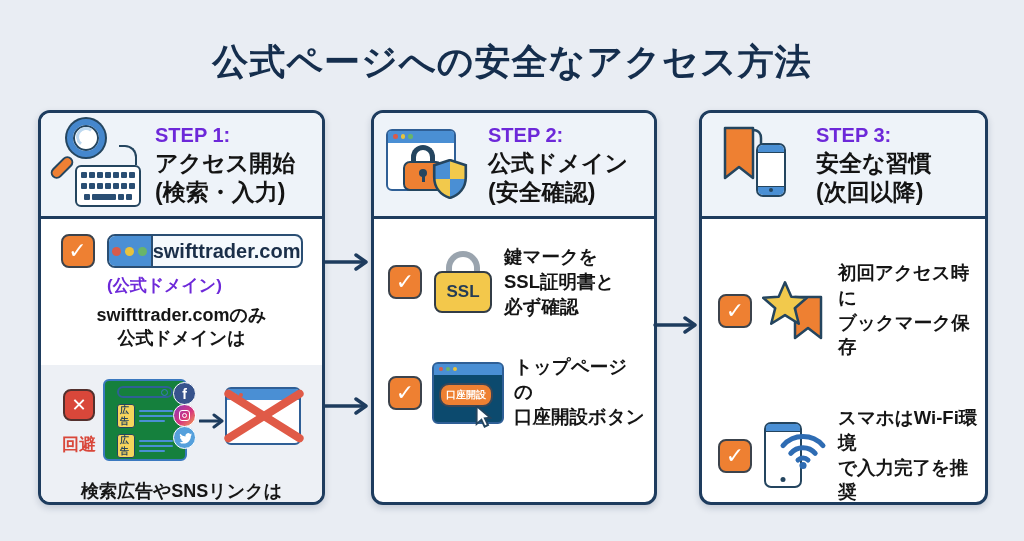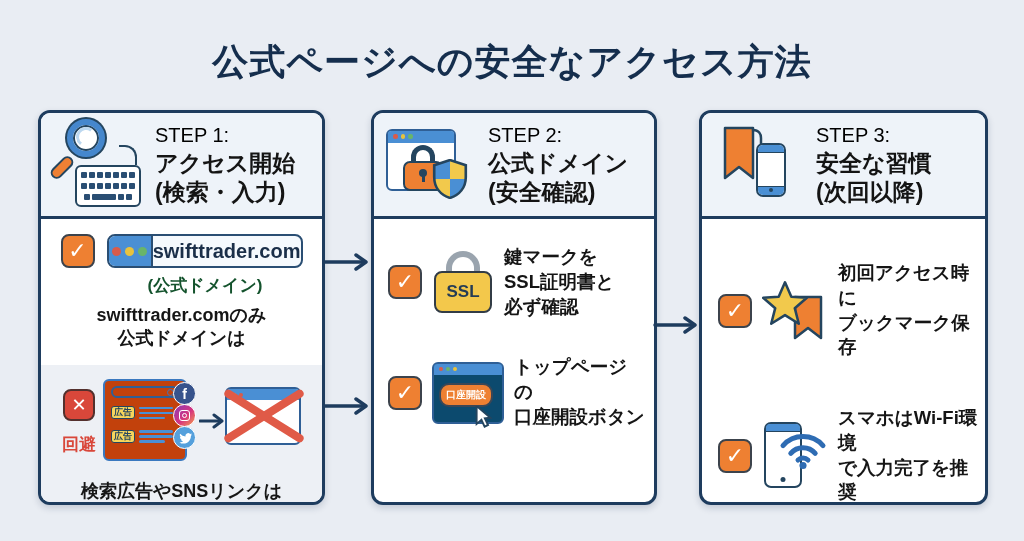--- a/index.html
+++ b/index.html
@@ -12,21 +12,21 @@
   
   .card{position:absolute;top:110px;height:395px;background:#fff;border:3px solid #1e3c5e;
         border-radius:12px;box-shadow:0 3px 7px rgba(20,40,70,.18);display:flex;flex-direction:column;overflow:hidden}
   .card1{left:38px;width:287px}
   .card2{left:371px;width:286px}
   .card3{left:699px;width:289px}
   .card-header{flex:0 0 106px;background:#eef3f9;border-bottom:3px solid #1e3c5e;
                display:flex;align-items:center;gap:8px;padding:0 6px 0 10px}
   .hicon{position:relative;flex:0 0 96px;height:96px}
   .htext{line-height:1.2}
-  .step-label{color:#000000;font-size:20px;font-weight:400;margin-bottom:2px}
+  .step-label{color:#6d28d9;font-size:20px;font-weight:700;margin-bottom:2px}
   .step-heading,.step-subheading{color:#141414;font-size:23px;font-weight:800;line-height:1.22}
   .card-body{flex:1;display:flex;flex-direction:column;position:relative}
 
   
   .checkbox{width:34px;height:34px;background:#ee8032;border:2.5px solid #3c434c;border-radius:8px;
             color:#fff;font-size:22px;font-weight:800;display:flex;align-items:center;justify-content:center;flex:0 0 34px}
   .dot{display:block;border-radius:50%}
   .item-row{display:flex;align-items:center;gap:10px}
   .item-text{font-size:18.5px;font-weight:800;color:#151515;line-height:1.34}
 
@@ -46,30 +46,30 @@
   .kb-key.wide{width:24px}
 
   
   .sec-domain{height:146px;background:#fff;padding-top:15px}
   .domain-row{display:flex;align-items:center;justify-content:center;gap:12px}
   .addrbar{display:flex;width:196px;height:34px;border:2.5px solid #2a4e73;border-radius:8px;overflow:hidden;background:#f5f9fd}
   .addr-left{width:54px;background:#4a8fd4;display:flex;align-items:center;justify-content:center;gap:4px;border-right:2.5px solid #2a4e73}
   .addr-left .dot{width:9px;height:9px}
   .d-red{background:#d95b4a}.d-yel{background:#e8c23d}.d-grn{background:#69b56a}
   .addr-url{flex:1;display:flex;align-items:center;justify-content:center;font-weight:700;font-size:20px;color:#1b2f49}
-  .caption{width:196px;margin:6px 0 0 66px;text-align:center;font-size:17px;font-weight:800;color:#14532d}
+  .caption{width:196px;margin:6px 0 0 66px;text-align:left;font-size:17px;font-weight:800;color:#6d28d9}
   .note{margin-top:7px;text-align:center;font-size:18px;font-weight:800;line-height:1.3}
 
   .sec-avoid{flex:1;background:#edf0f5;padding-top:10px}
   .avoid-graphics{position:relative;height:96px}
   .avoid-col{position:absolute;left:16px;top:14px;width:44px;text-align:center}
   .xbox{width:32px;height:32px;background:#d9473a;border:2.5px solid #53302d;border-radius:8px;color:#fff;
         font-size:18px;font-weight:800;display:flex;align-items:center;justify-content:center;margin:0 auto}
   .avoid-label{color:#d9473a;font-weight:800;font-size:17px;margin-top:12px}
-  .minipage{position:absolute;left:62px;top:4px;width:84px;height:82px;background:#c2410c;border:2.5px solid #3a78bf;border-radius:6px;padding:5px 6px}
+  .minipage{position:absolute;left:62px;top:4px;width:84px;height:82px;background:#15803d;border:2.5px solid #3a78bf;border-radius:6px;padding:5px 12px}
   .searchbar{height:12px;border:2px solid #2f5f96;border-radius:6px;position:relative}
   .sb-lens{position:absolute;right:3px;top:1px;width:7px;height:7px;border:1.7px solid #3a78bf;border-radius:50%}
   .ad-row{display:flex;align-items:center;gap:4px;margin-top:6px}
   .ad-chip{font-size:9px;font-weight:800;color:#24455f;background:#f6d55c;border:1.5px solid #24455f;border-radius:3px;padding:0 2px;line-height:11px}
   .ad-lines span{display:block;height:2.5px;background:#4a8fd4;border-radius:2px;margin:2.5px 0}
   .l1{width:34px}.l2{width:34px}.l3{width:26px}
   .sns{position:absolute;left:132px;top:8px;display:flex;flex-direction:column;gap:0}
   .sns-circle{width:23px;height:23px;border-radius:50%;border:1.5px solid #fff;display:flex;align-items:center;
               justify-content:center;color:#fff;font-weight:800;font-size:14px;margin-top:-1px}
   .fb{background:#37538c}

